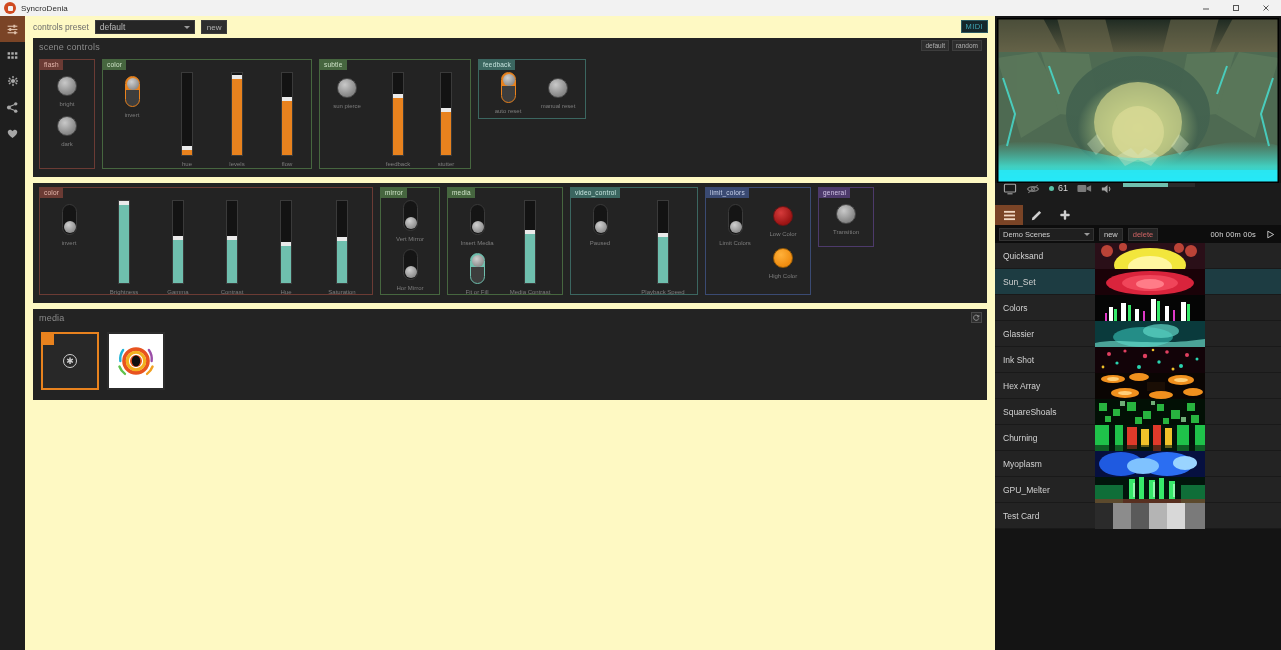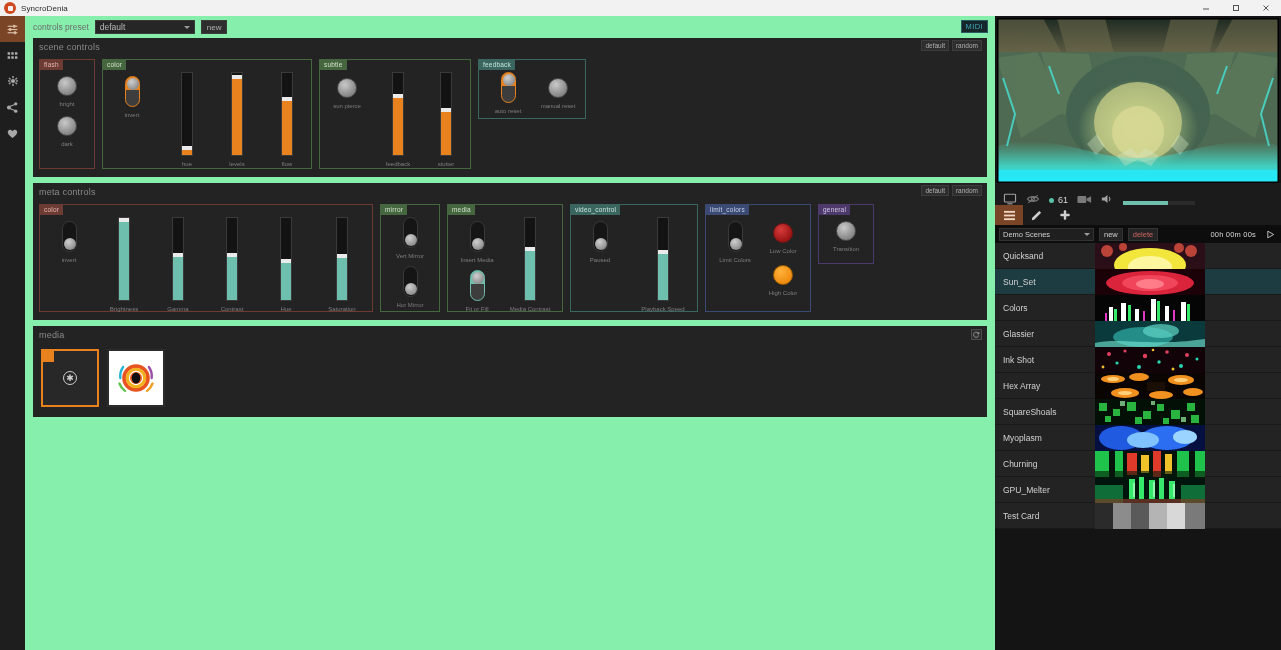--- a/index.html
+++ b/index.html
@@ -36,21 +36,21 @@
     width: 25px; background: #1e1e1e; flex: 0 0 25px;
     display: flex; flex-direction: column; align-items: center;
   }
   .rail-item {
     width: 25px; height: 26px; display: flex; align-items: center; justify-content: center;
   }
   .rail-item.active { background: #7a4426; }
   .rail-item svg { opacity: .85; }
 
   
-  .center { flex: 1 1 auto; background: #86efac; position: relative; overflow: hidden; }
+  .center { flex: 1 1 auto; background: #fef9c3; position: relative; overflow: hidden; }
 
   .preset-bar {
     height: 22px; display: flex; align-items: center; padding: 0 8px; gap: 6px;
     position: relative;
   }
   .preset-label { font-size: 8.5px; color: #6c6c6c; }
   .preset-select {
     width: 100px; height: 14px; background: #262626; border: 1px solid #3a3a3a;
     display: flex; align-items: center; padding: 0 4px; justify-content: space-between;
   }
@@ -151,21 +151,21 @@
   .sec-icon-btn { position:absolute; right:5px; top:3px; width:11px;height:11px;
       border:1px solid #4a4a4a;background:#2e2e2e;display:flex;align-items:center;justify-content:center;}
 
   
   .right { width: 286px; flex: 0 0 286px; background: #141414; display: flex; flex-direction: column; }
   .preview {
     height: 165px; margin: 2px 2px 0 2px; position: relative; overflow: hidden; background:#000;
   }
   .preview .pv-img { position:absolute; inset:0; }
   .pv-tools {
-    height: 22px; display: flex; align-items: flex-end; gap: 9px; padding: 0 8px; background: #1b1b1b;
+    height: 22px; display: flex; align-items: flex-start; gap: 9px; padding: 0 8px; background: #1b1b1b;
   }
   .pv-tools .ticon { display:flex;align-items:center;justify-content:center;opacity:.75;}
   .fps { display:flex;align-items:center;gap:4px; }
   .fps .dot { width:5px;height:5px;border-radius:50%;background:#59c2a8;}
   .fps .num { font-size:9px;color:#d6d6d6; }
   .vol-track { width: 72px; height: 4px; background:#2b2b2b; position: relative;}
   .vol-track .vfill { position:absolute;left:0;top:0;height:100%;background:#6fbfae;}
 
   .tabrow { height: 20px; background:#1b1b1b; display:flex; }
   .tabrow .tab { width: 28px; display:flex;align-items:center;justify-content:center; }
@@ -386,27 +386,20 @@
               <div class="knob"></div>
               <div class="knob-label">manual reset</div>
             </div>
           </div>
         </div>
 
       </div>
     </div>
 
     <div class="section">
-      <div class="section-head">
-        <div class="section-title">meta controls</div>
-        <div class="sec-btns">
-          <div class="btn-sm">default</div>
-          <div class="btn-sm">random</div>
-        </div>
-      </div>
       <div class="groups">
 
         <div class="group g-red" style="height:108px;">
           <div class="glabel">color</div>
           <div class="gbody" style="gap:14px;padding-top:2px;">
             <div class="tog-wrap" style="align-self:flex-start;margin-top:4px;">
               <div class="toggle off">
                   <div class="thumb"></div>
                 </div>
               <div class="tog-label">invert</div>
@@ -847,50 +840,50 @@
           <g fill="#9ef2a8" opacity=".7">
               <rect x="25" y="2" width="5" height="5"></rect>
               <rect x="56" y="2" width="4" height="4"></rect>
               <rect x="86" y="18" width="5" height="5"></rect>
             </g>
         </svg>
       </div>
 
       <div class="scene-row">
         <div class="bgpad"></div>
-        <div class="nm">Myoplasm</div>
-        <svg class="thumb" viewBox="0 0 110 26" preserveAspectRatio="none">
-          <rect width="110" height="26" fill="#061040"></rect>
-          <ellipse cx="26" cy="13" rx="22" ry="12" fill="#1f5ae0"></ellipse>
-          <ellipse cx="72" cy="13" rx="26" ry="12" fill="#2b6ef2"></ellipse>
-          <ellipse cx="48" cy="15" rx="16" ry="8" fill="#7fc2ff"></ellipse>
-          <ellipse cx="90" cy="12" rx="12" ry="7" fill="#9ad4ff"></ellipse>
-        </svg>
-      </div>
-
-      <div class="scene-row">
-        <div class="bgpad"></div>
         <div class="nm">Churning</div>
         <svg class="thumb" viewBox="0 0 110 26" preserveAspectRatio="none">
           <rect width="110" height="26" fill="#03130a"></rect>
           <g fill="#1fc24a">
               <rect x="0" y="0" width="14" height="26"></rect>
               <rect x="20" y="0" width="8" height="26"></rect>
               <rect x="82" y="0" width="12" height="26"></rect>
               <rect x="100" y="0" width="10" height="26"></rect>
             </g>
           <g fill="#e03a2a">
               <rect x="32" y="2" width="10" height="22"></rect>
               <rect x="58" y="0" width="8" height="26"></rect>
             </g>
           <g fill="#f0c22a">
               <rect x="46" y="4" width="8" height="18"></rect>
               <rect x="70" y="3" width="7" height="20"></rect>
             </g>
           <rect y="20" width="110" height="6" fill="#041a0c" opacity=".6"></rect>
+        </svg>
+      </div>
+
+      <div class="scene-row">
+        <div class="bgpad"></div>
+        <div class="nm">Myoplasm</div>
+        <svg class="thumb" viewBox="0 0 110 26" preserveAspectRatio="none">
+          <rect width="110" height="26" fill="#061040"></rect>
+          <ellipse cx="26" cy="13" rx="22" ry="12" fill="#1f5ae0"></ellipse>
+          <ellipse cx="72" cy="13" rx="26" ry="12" fill="#2b6ef2"></ellipse>
+          <ellipse cx="48" cy="15" rx="16" ry="8" fill="#7fc2ff"></ellipse>
+          <ellipse cx="90" cy="12" rx="12" ry="7" fill="#9ad4ff"></ellipse>
         </svg>
       </div>
 
       <div class="scene-row">
         <div class="bgpad"></div>
         <div class="nm">GPU_Melter</div>
         <svg class="thumb" viewBox="0 0 110 26" preserveAspectRatio="none">
           <rect width="110" height="26" fill="#02150c"></rect>
           <g fill="#38e86a">
               <rect x="34" y="2" width="6" height="20"></rect>

